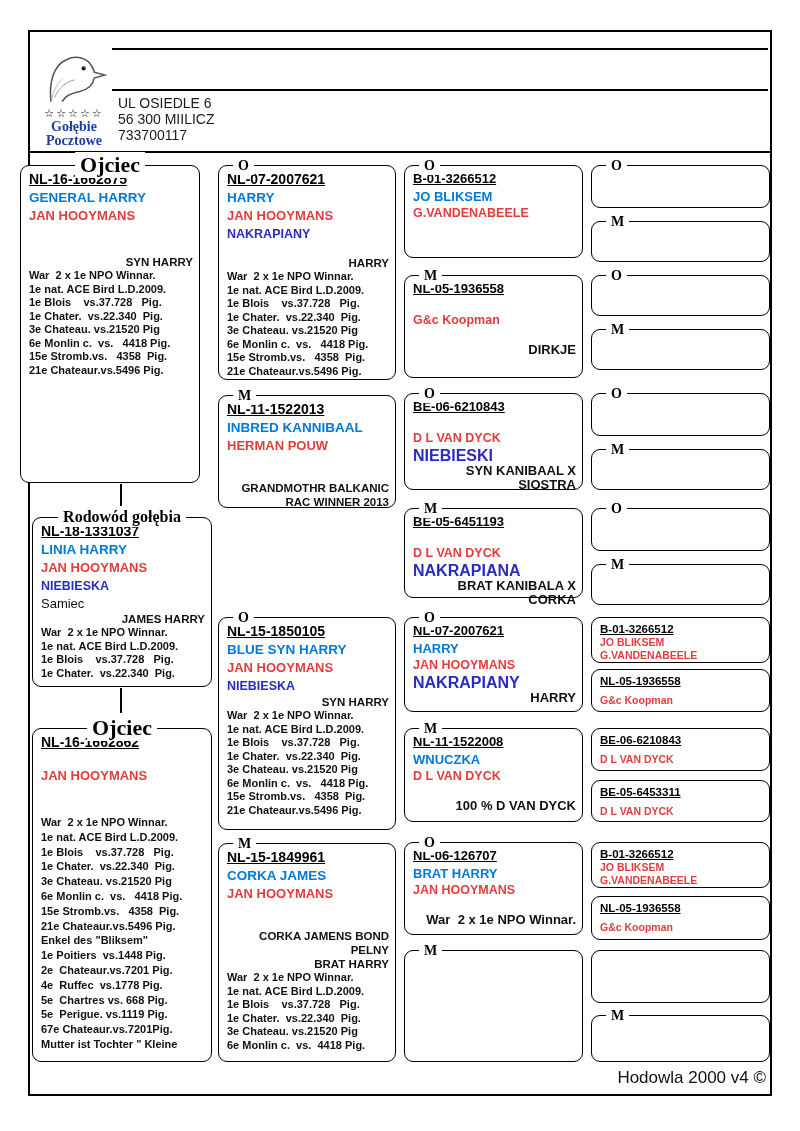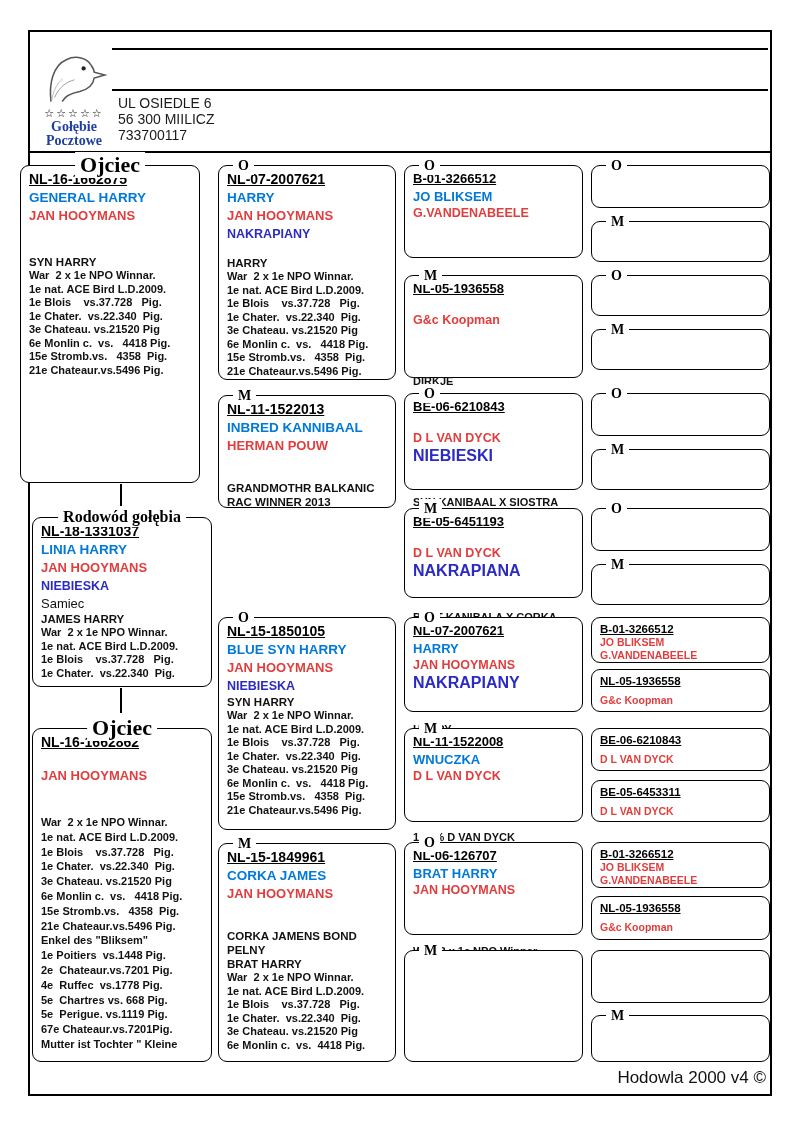--- a/index.html
+++ b/index.html
@@ -27,32 +27,32 @@
   .box-label.lg { font-size:16px; line-height:20px; top:-11px; }
   .box-label:empty { display:none; }
 
   .box-content { position:relative; padding:4px 6px 0 8px; }
   .ring { font-weight:bold; text-decoration:underline; color:#000; font-size:14px; line-height:19px; white-space:pre; }
   .ln { white-space:pre-wrap; color:#111; }
   .ln.name  { color:var(--name-blue,#0079d8); font-weight:bold; font-size:13.5px; line-height:18px; }
   .ln.owner { color:var(--owner-red,#e23d3d); font-weight:bold; font-size:13px;   line-height:18px; }
   .ln.desc  { color:var(--desc-blue,#2b2bc4); font-weight:bold; font-size:12.5px; line-height:18px; }
   .ln.plain { font-size:13px; line-height:17px; }
-  .ln.head  { font-weight:bold; font-size:11.5px; line-height:14px; }
+  .ln.head  { font-weight:bold; font-size:11.5px; line-height:14px;text-align:right; }
   .ln.perf  { font-weight:bold; font-size:11px;   line-height:13.5px; }
   .ln.gap   { height:15px; }
 
   .c2 .ln.gap { height:13px; }
   .tall .ln.perf { line-height:14.8px; }
 
   .c3 .ring { font-size:13px; line-height:18px; }
   .c3 .ln.name  { font-size:13px;   line-height:17px; }
   .c3 .ln.owner { font-size:12.5px; line-height:17px; }
   .c3 .ln.desc  { font-size:16px;   line-height:17px; }
-  .c3 .ln.head  { font-size:11px;   line-height:14px;margin-top:31px; }
+  .c3 .ln.head  { font-size:13px;   line-height:14px; }
   .c3 .ln.gap   { height:14px; }
 
   .c4 .ring { font-size:11.5px; line-height:14px; }
   .c4 .ln.owner { font-size:10.5px; line-height:13px; }
   .c4 .ln.gap   { height:6px; }
 </style>
 </head>
 <body>
 
 <div class="page">

